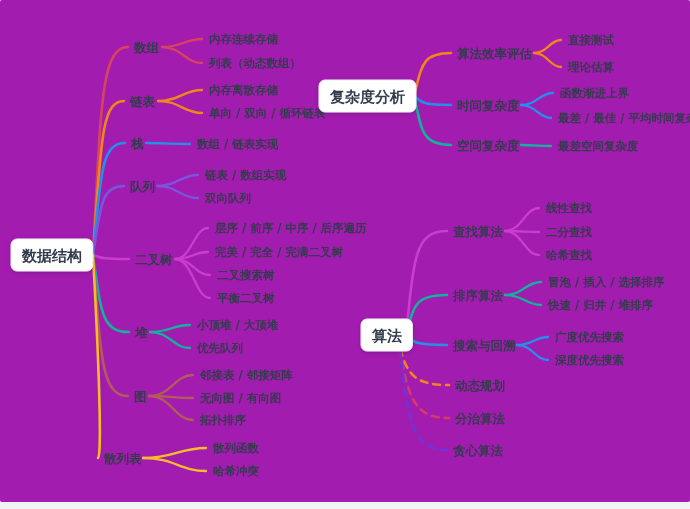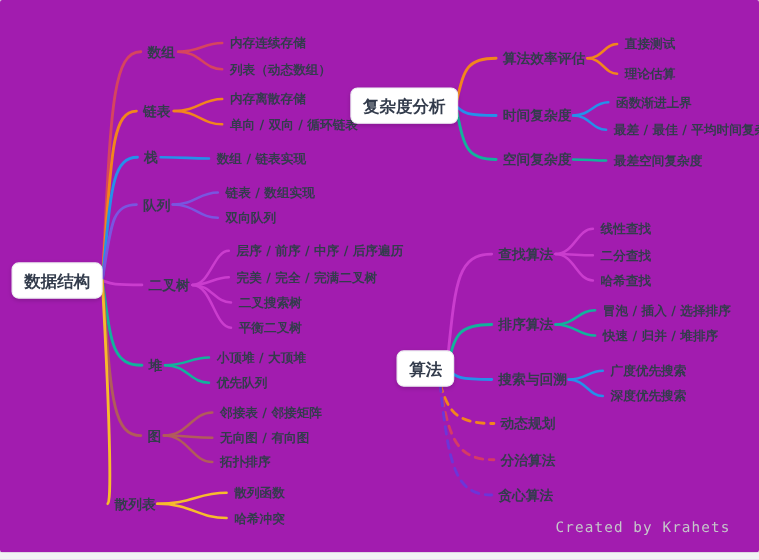--- a/index.html
+++ b/index.html
@@ -123,14 +123,13 @@
       <text x="555" y="364" class="leaf">深度优先搜索</text>
       <path d="M 400 349 C 408 374.92, 415 385, 449 385" stroke="#f2851d" stroke-width="2.6" fill="none" stroke-linecap="round" stroke-dasharray="7 6"></path>
       <text x="455" y="389.5" class="node">动态规划</text>
       <path d="M 400 349 C 408 398.68, 415 418, 449 418" stroke="#d63a66" stroke-width="2.6" fill="none" stroke-linecap="round" stroke-dasharray="7 6"></path>
       <text x="455" y="422.5" class="node">分治算法</text>
       <path d="M 400 349 C 408 421.72, 413 450, 447 450" stroke="#6d35d9" stroke-width="2.6" fill="none" stroke-linecap="round" stroke-dasharray="7 6"></path>
       <text x="453" y="454.5" class="node">贪心算法</text>
       <rect x="361" y="319" width="51.4" height="32" rx="6" class="rootcard" filter="url(#cardshadow)"></rect>
       <text x="372" y="340.5" class="root">算法</text>
     </svg>
-  <div class="watermark">Created by Krahets</div>
 </div>
 
 </body></html>

